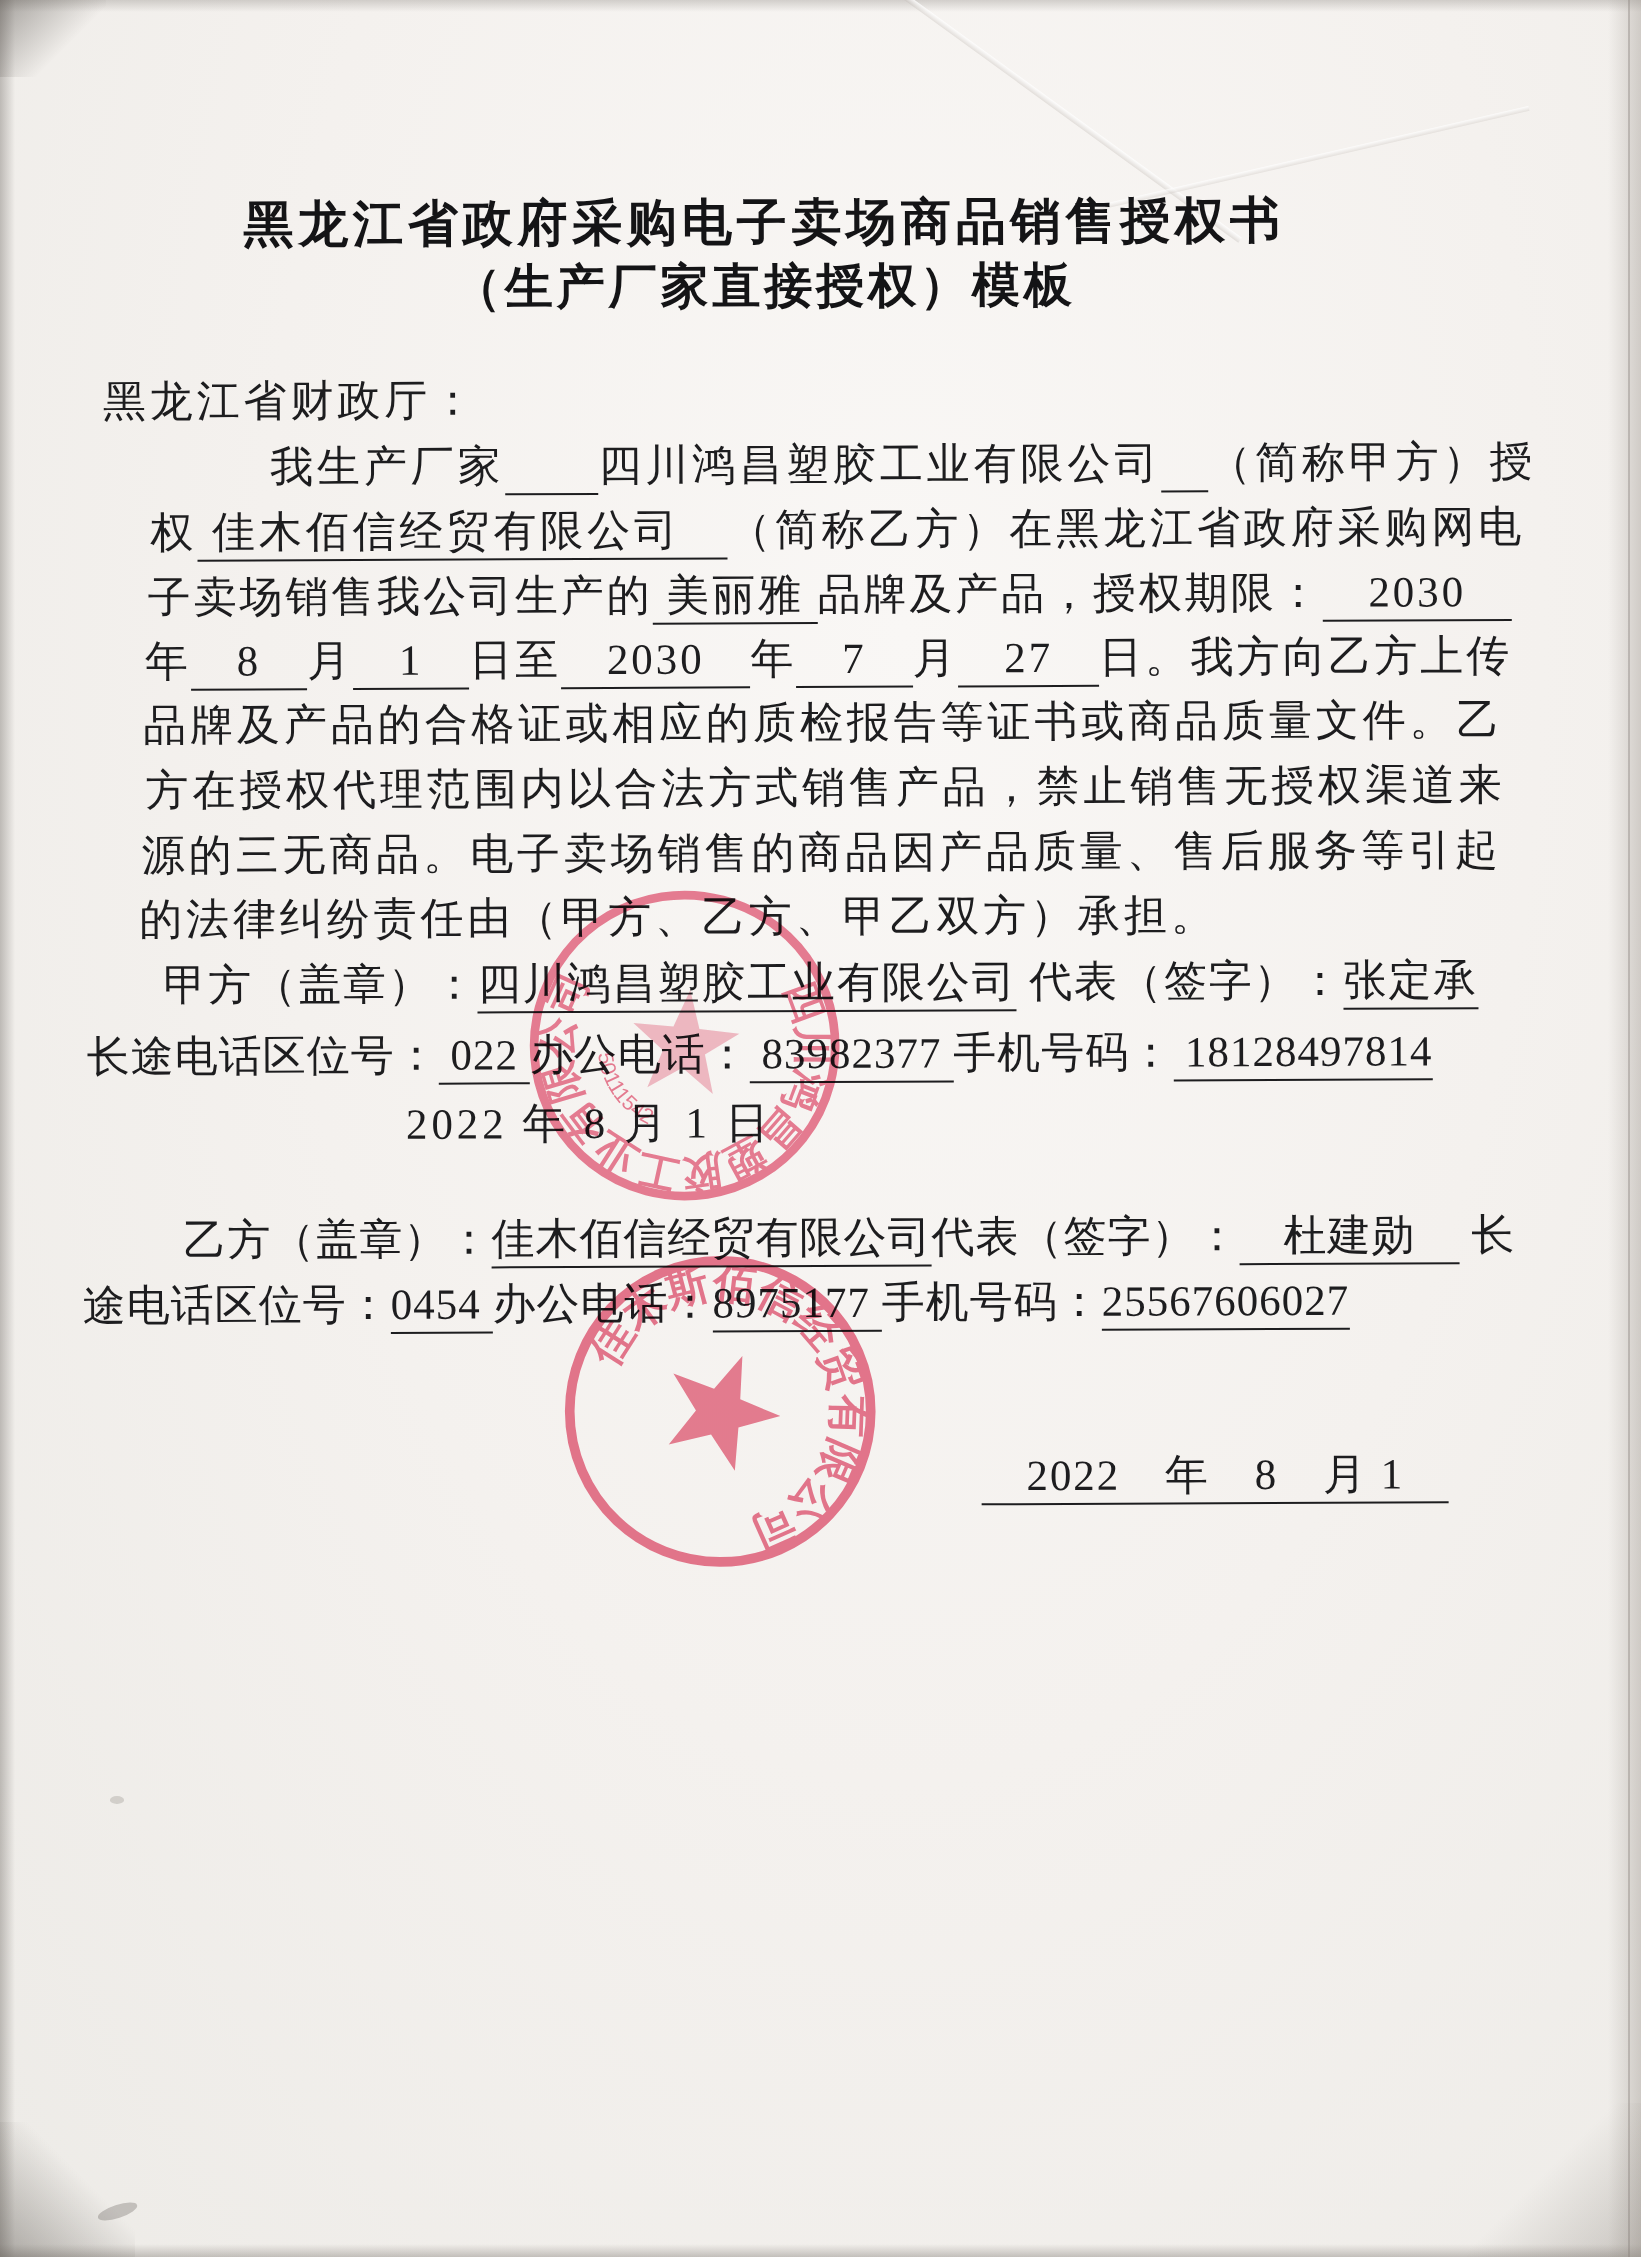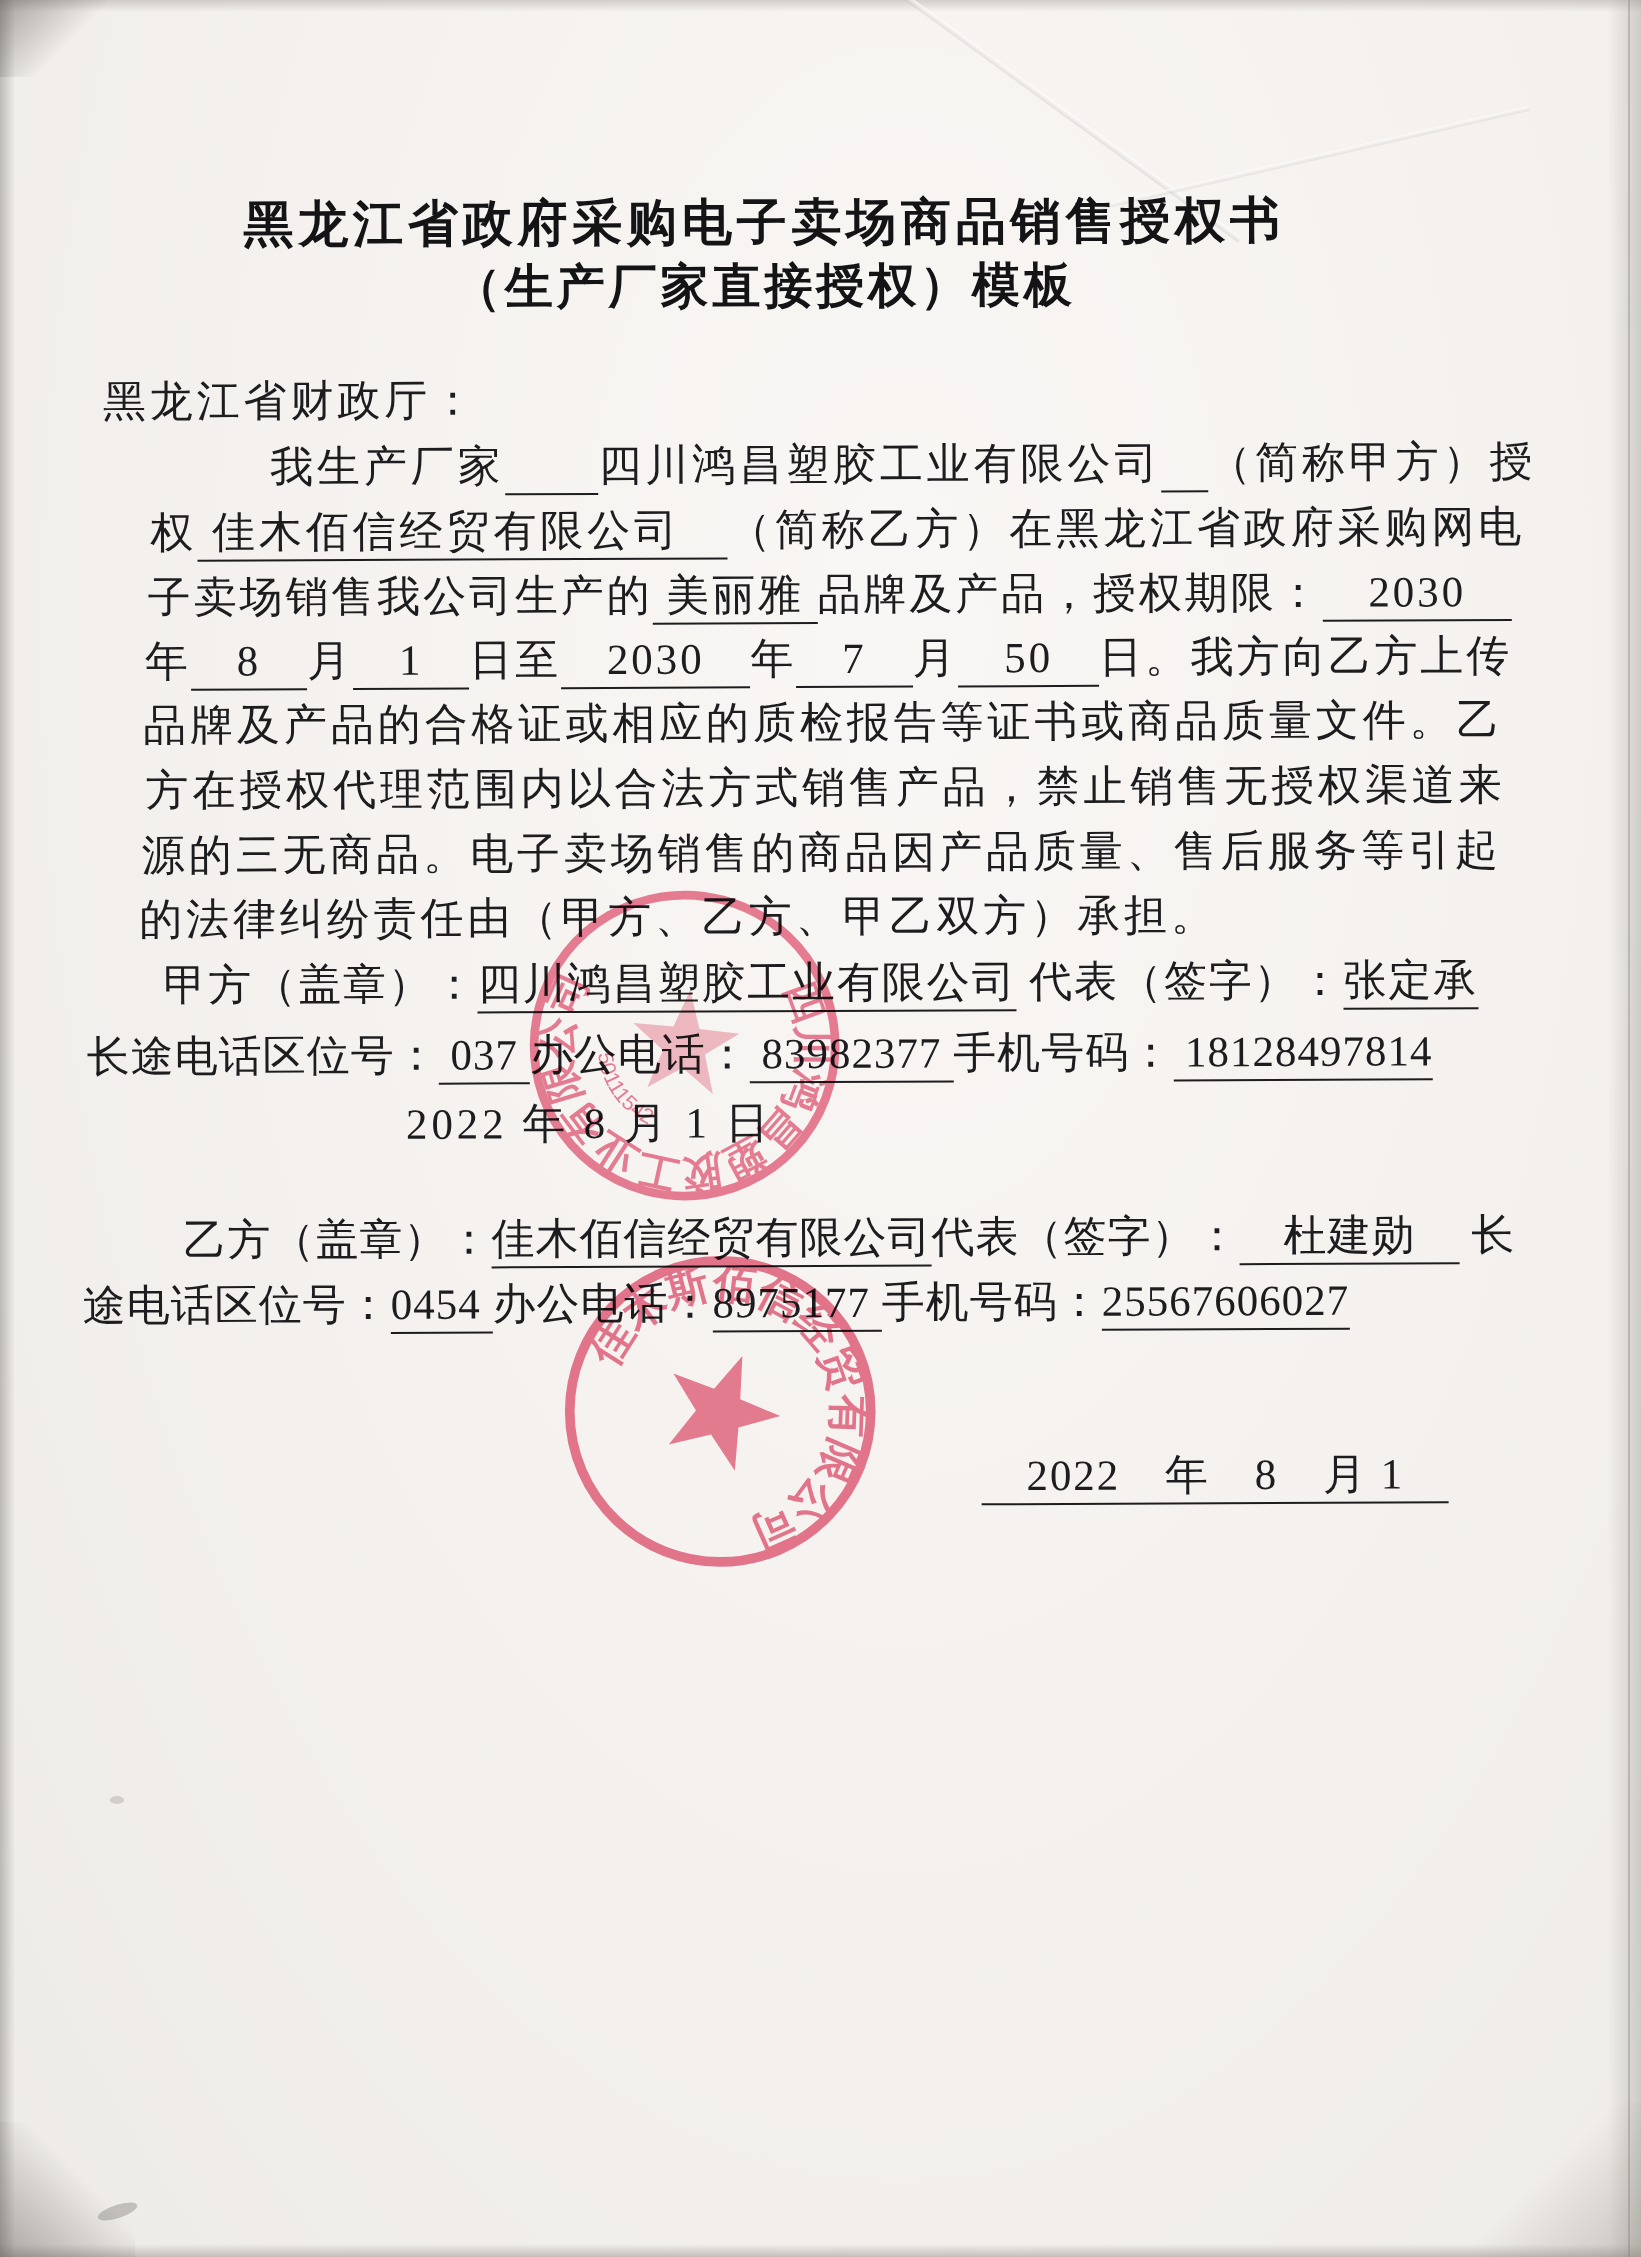--- a/index.html
+++ b/index.html
@@ -92,27 +92,27 @@
   <div class="content">
 
     <div class="title title1">黑龙江省政府采购电子卖场商品销售授权书</div>
     <div class="title title2">（生产厂家直接授权）模板</div>
 
     <div id="body-lines">
         <div class="line l0"><span class="seg">黑龙江省财政厅：</span></div>
         <div class="line l1"><span class="seg">我生产厂家</span><span class="seg u">　　</span><span class="seg">四川鸿昌塑胶工业有限公司</span><span class="seg u">　</span><span class="seg">（简称甲方）授</span></div>
         <div class="line l2"><span class="seg">权</span><span class="seg u"> 佳木佰信经贸有限公司　</span><span class="seg">（简称乙方）在黑龙江省政府采购网电</span></div>
         <div class="line l3"><span class="seg">子卖场销售我公司生产的</span><span class="seg u"> 美丽雅 </span><span class="seg">品牌及产品，授权期限：</span><span class="seg u">　2030　</span></div>
-        <div class="line l4"><span class="seg">年</span><span class="seg u">　8　</span><span class="seg">月</span><span class="seg u">　1　</span><span class="seg">日至</span><span class="seg u">　2030　</span><span class="seg">年</span><span class="seg u">　7　</span><span class="seg">月</span><span class="seg u">　50　</span><span class="seg">日。我方向乙方上传</span></div>
+        <div class="line l4"><span class="seg">年</span><span class="seg u">　8　</span><span class="seg">月</span><span class="seg u">　1　</span><span class="seg">日至</span><span class="seg u">　2030　</span><span class="seg">年</span><span class="seg u">　7　</span><span class="seg">月</span><span class="seg u">　27　</span><span class="seg">日。我方向乙方上传</span></div>
         <div class="line l5"><span class="seg">品牌及产品的合格证或相应的质检报告等证书或商品质量文件。乙</span></div>
         <div class="line l6"><span class="seg">方在授权代理范围内以合法方式销售产品，禁止销售无授权渠道来</span></div>
         <div class="line l7"><span class="seg">源的三无商品。电子卖场销售的商品因产品质量、售后服务等引起</span></div>
         <div class="line l8"><span class="seg">的法律纠纷责任由（甲方、乙方、甲乙双方）承担。</span></div>
         <div class="line l9"><span class="seg">甲方（盖章）：</span><span class="seg u">四川鸿昌塑胶工业有限公司</span><span class="seg"> 代表（签字）：</span><span class="seg u">张定承</span></div>
-        <div class="line l10"><span class="seg">长途电话区位号：</span><span class="seg u"> 037 </span><span class="seg">办公电话：</span><span class="seg u"> 83982377 </span><span class="seg">手机号码：</span><span class="seg u"> 18128497814</span></div>
+        <div class="line l10"><span class="seg">长途电话区位号：</span><span class="seg u"> 022 </span><span class="seg">办公电话：</span><span class="seg u"> 83982377 </span><span class="seg">手机号码：</span><span class="seg u"> 18128497814</span></div>
         <div class="line l11"><span class="seg">2022 年 8 月 1 日</span></div>
         <div class="line l12"><span class="seg">乙方（盖章）：</span><span class="seg u">佳木佰信经贸有限公司</span><span class="seg">代表（签字）：</span><span class="seg u">　杜建勋　</span><span class="seg"> 长</span></div>
         <div class="line l13"><span class="seg">途电话区位号：</span><span class="seg u">0454 </span><span class="seg">办公电话：</span><span class="seg u">8975177 </span><span class="seg">手机号码：</span><span class="seg u">25567606027</span></div>
         <div class="line l14"><span class="seg u">　2022　年　8　月 1　</span></div>
       </div>
 
     <svg class="stamp stamp-a" viewBox="0 0 340 340">
       <g transform="rotate(150 170 170)">
         <circle cx="170" cy="170" r="156" fill="none" stroke="#e0607a" stroke-width="9"></circle>
         <path id="arcA" d="M 52,170 a 118,118 0 1 1 236,0 a 118,118 0 1 1 -236,0" fill="none"></path>

